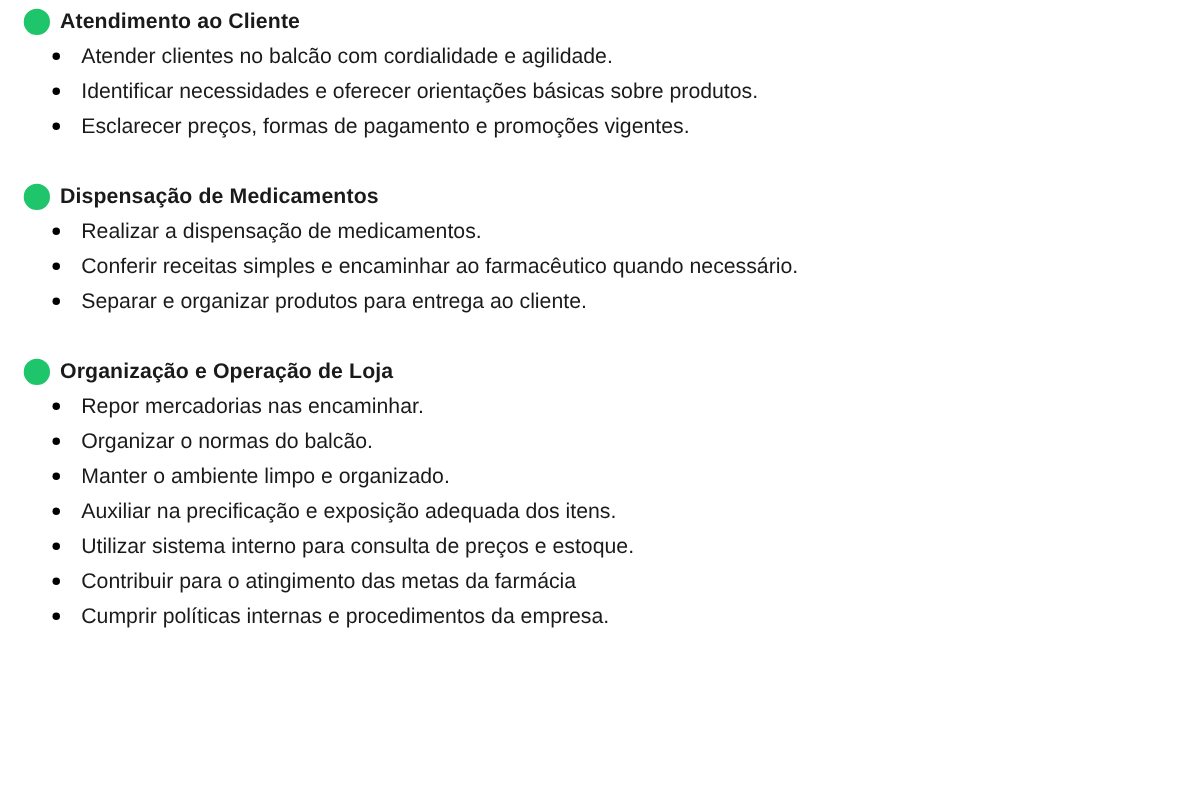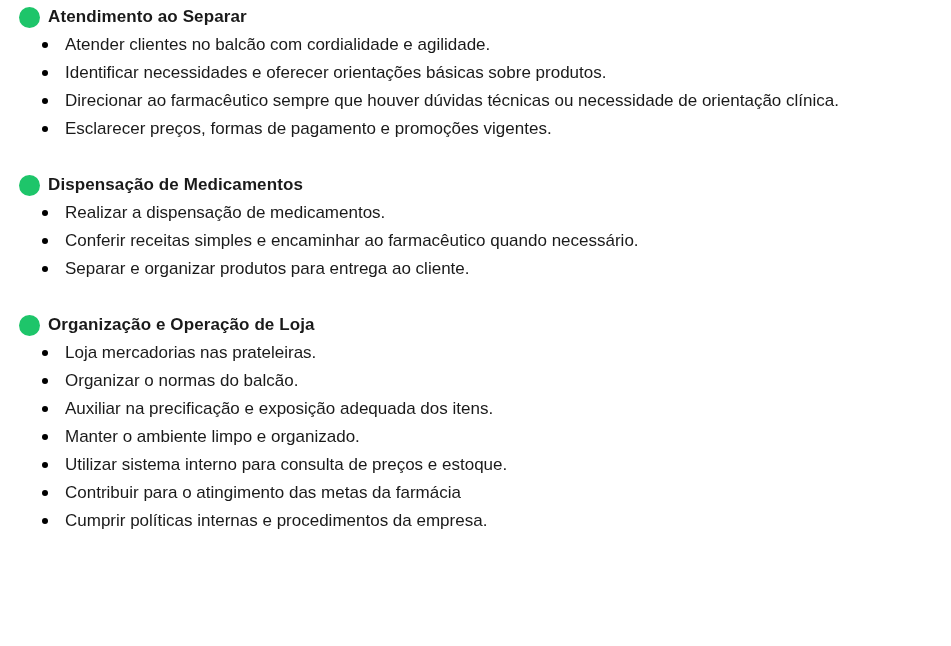--- a/index.html
+++ b/index.html
@@ -62,37 +62,33 @@
     max-width: 856px;
   }
 </style>
 </head>
 <body>
 
 <div class="page" id="sections-root">
   <section class="section">
     <div class="heading">
       <span class="circle"></span>
-      <span class="heading-text">Atendimento ao Separar</span>
+      <span class="heading-text">Atendimento ao Cliente</span>
     </div>
     <ul class="items">
   <li class="item">
     <span class="dot"></span>
     <span class="item-text">Atender clientes no balcão com cordialidade e agilidade.</span>
   </li>
 
   <li class="item">
     <span class="dot"></span>
     <span class="item-text">Identificar necessidades e oferecer orientações básicas sobre produtos.</span>
   </li>
 
-  <li class="item">
-    <span class="dot"></span>
-    <span class="item-text">Direcionar ao farmacêutico sempre que houver dúvidas técnicas ou necessidade de orientação clínica.</span>
-  </li>
 
   <li class="item">
     <span class="dot"></span>
     <span class="item-text">Esclarecer preços, formas de pagamento e promoções vigentes.</span>
   </li>
 </ul>
   </section>
 
   <section class="section">
     <div class="heading">
@@ -119,37 +115,37 @@
   </section>
 
   <section class="section">
     <div class="heading">
       <span class="circle"></span>
       <span class="heading-text">Organização e Operação de Loja</span>
     </div>
     <ul class="items">
   <li class="item">
     <span class="dot"></span>
-    <span class="item-text">Loja mercadorias nas prateleiras.</span>
+    <span class="item-text">Repor mercadorias nas encaminhar.</span>
   </li>
 
   <li class="item">
     <span class="dot"></span>
     <span class="item-text">Organizar o normas do balcão.</span>
   </li>
 
 
   <li class="item">
     <span class="dot"></span>
-    <span class="item-text">Auxiliar na precificação e exposição adequada dos itens.</span>
+    <span class="item-text">Manter o ambiente limpo e organizado.</span>
   </li>
 
   <li class="item">
     <span class="dot"></span>
-    <span class="item-text">Manter o ambiente limpo e organizado.</span>
+    <span class="item-text">Auxiliar na precificação e exposição adequada dos itens.</span>
   </li>
 
   <li class="item">
     <span class="dot"></span>
     <span class="item-text">Utilizar sistema interno para consulta de preços e estoque.</span>
   </li>
 
   <li class="item">
     <span class="dot"></span>
     <span class="item-text">Contribuir para o atingimento das metas da farmácia</span>

